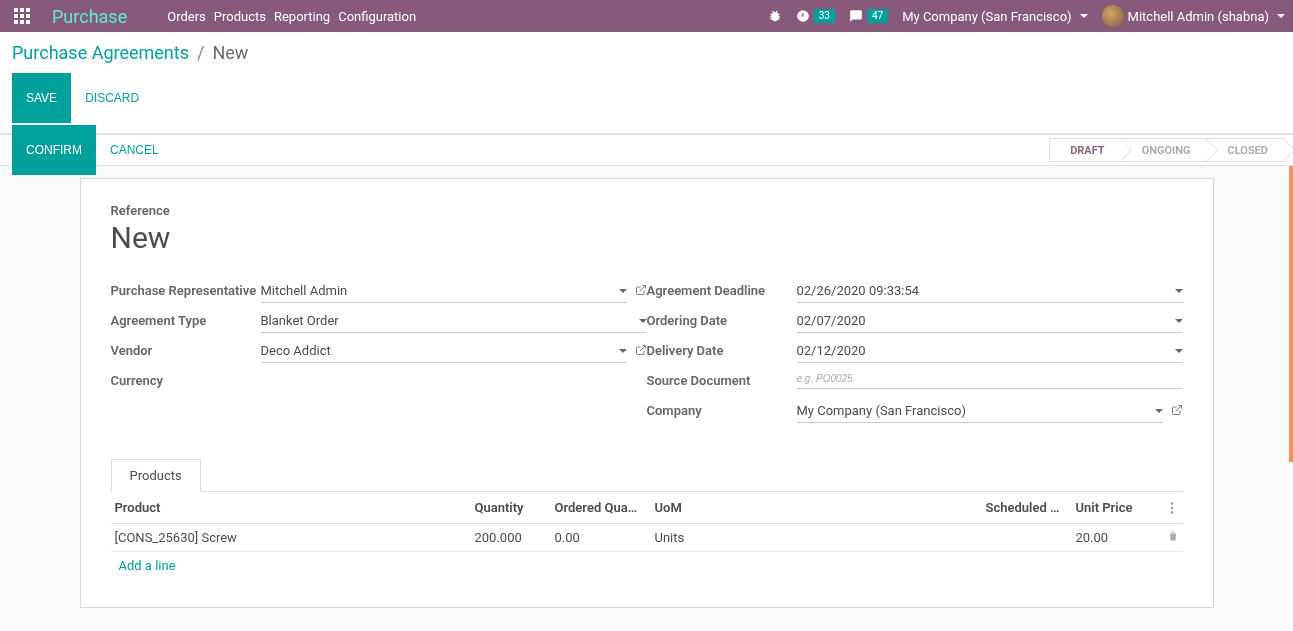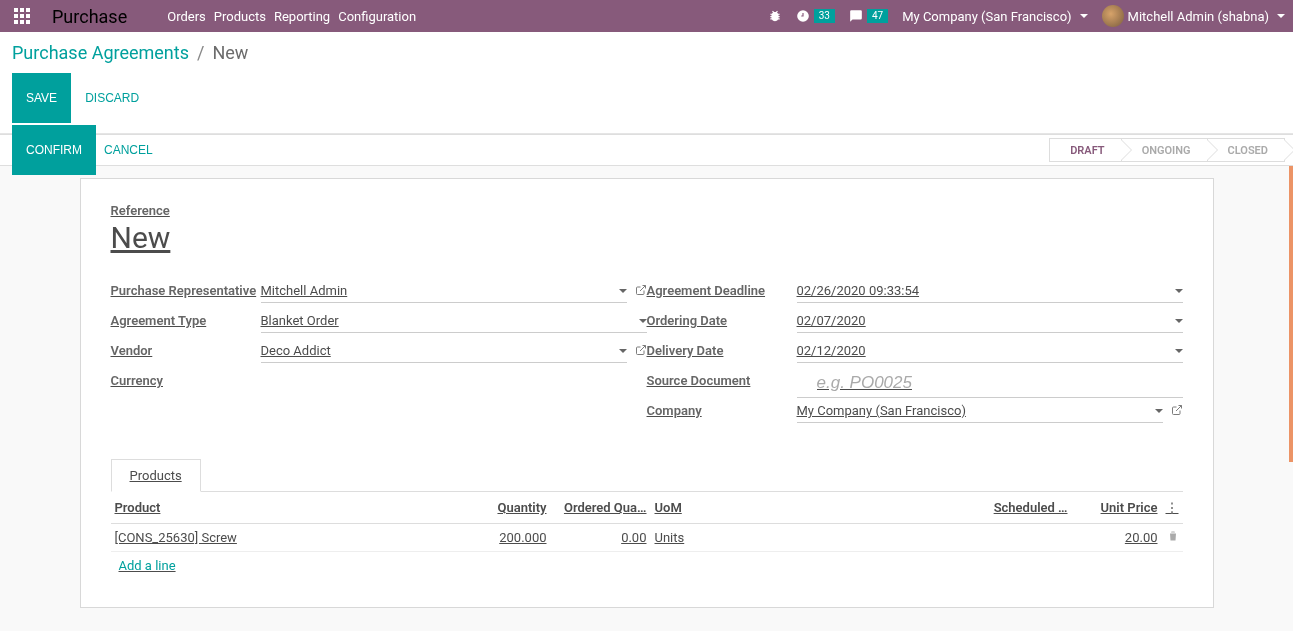--- a/index.html
+++ b/index.html
@@ -27,21 +27,21 @@
     cursor: pointer;
   }
   .apps-grid {
     display: grid;
     grid-template-columns: repeat(3, 4px);
     grid-template-rows: repeat(3, 4px);
     gap: 2px;
   }
   .apps-grid span { background: #fff; width: 4px; height: 4px; }
   .navbar .brand {
-    color: #000000;
+    color: #5eead4;
     font-size: 18px;
     margin-left: 16px;
     margin-right: 40px;
     font-weight: 400;
   }
   .navbar .menu { display: flex; gap: 8px; }
   .navbar .menu a { color: #fff; text-decoration: none; font-size: 13px; cursor: pointer; }
   .navbar .spacer { flex: 1; }
   .navbar .right { display: flex; align-items: center; gap: 14px; }
   .navbar .ic { display: inline-flex; align-items: center; gap: 4px; cursor: pointer; }
@@ -91,21 +91,21 @@
   
   .status-bar {
     background: #fff;
     border-top: 1px solid #dedede;
     border-bottom: 1px solid #dedede;
     height: 32px;
     display: flex;
     align-items: center;
     padding: 0 8px 0 12px;
   }
-  .status-bar .left { display: flex; gap: 8px; }
+  .status-bar .left { display: flex; gap: 14px; }
   .status-bar .right { margin-left: auto; display: flex; }
   .status-step {
     position: relative;
     padding: 0 16px 0 20px;
     height: 24px;
     line-height: 24px;
     background: #fff;
     color: #aaa;
     font-size: 11px;
     font-weight: 600;
@@ -141,21 +141,20 @@
     overflow: hidden;
     position: relative;
   }
   .sheet {
     background: #fff;
     border: 1px solid #d8d8d8;
     width: 1134px;
     margin: 0 auto;
     padding: 24px 30px;
     min-height: 430px;
-    text-decoration: underline;
   }
   .ref-label { font-weight: 600; color: #666; font-size: 13px; margin-bottom: 2px; }
   .ref-value { font-size: 30px; color: #4c4c4c; margin-bottom: 24px; }
 
   .form-grid { display: flex; }
   .form-col { flex: 1; }
   .form-row { display: flex; align-items: flex-start; min-height: 30px; margin-bottom: 0; }
   .form-row label {
     width: 150px; flex-shrink: 0;
     font-weight: 600; color: #666; font-size: 13px;
@@ -169,23 +168,22 @@
     padding: 4px 0;
     font-size: 13px;
     color: #4c4c4c;
     display: flex;
     align-items: center;
     justify-content: space-between;
     cursor: pointer;
     background: #fff;
   }
   .field-input input {
-    border: none; outline: none; width: 100%; font-size: 17px; color: #4c4c4c;
+    border: none; outline: none; width: 100%; font-size: 10px; color: #4c4c4c;
     background: transparent;
-    margin-left: 20px;
   }
   .field-input input::placeholder { color: #aaa; font-style: italic; }
   .ext-link { color: #7c7c7c; cursor: pointer; font-size: 13px; }
 
   
   .tabs { margin-top: 30px; }
   .tab-list { display: flex; border-bottom: 1px solid #ddd; }
   .tab {
     padding: 8px 18px;
     border: 1px solid #ddd;
@@ -194,21 +192,21 @@
     margin-bottom: -1px;
     font-size: 13px;
     color: #4c4c4c;
     cursor: pointer;
   }
   .table { width: 100%; border-collapse: collapse; margin-top: 0; }
   .table th {
     text-align: left; font-weight: 600; color: #4c4c4c;
     padding: 8px 4px; border-bottom: 1px solid #ddd; font-size: 13px;
   }
-  .table th.num, .table td.num { text-align: right; }
+  .table th.num, .table td.num { }
   .table td { padding: 6px 4px; border-bottom: 1px solid #eee; font-size: 13px; color: #4c4c4c; }
   .table .action-dots { text-align: right; width: 20px; color: #888; cursor: pointer; }
   .add-line { color: #00a09d; padding: 8px 4px; cursor: pointer; font-size: 13px; }
 
   .page-scroll-indicator {
     position: absolute; right: 0; top: 0; height: 60%;
     width: 4px; background: #ec9466;
   }
 </style>
 </head>

